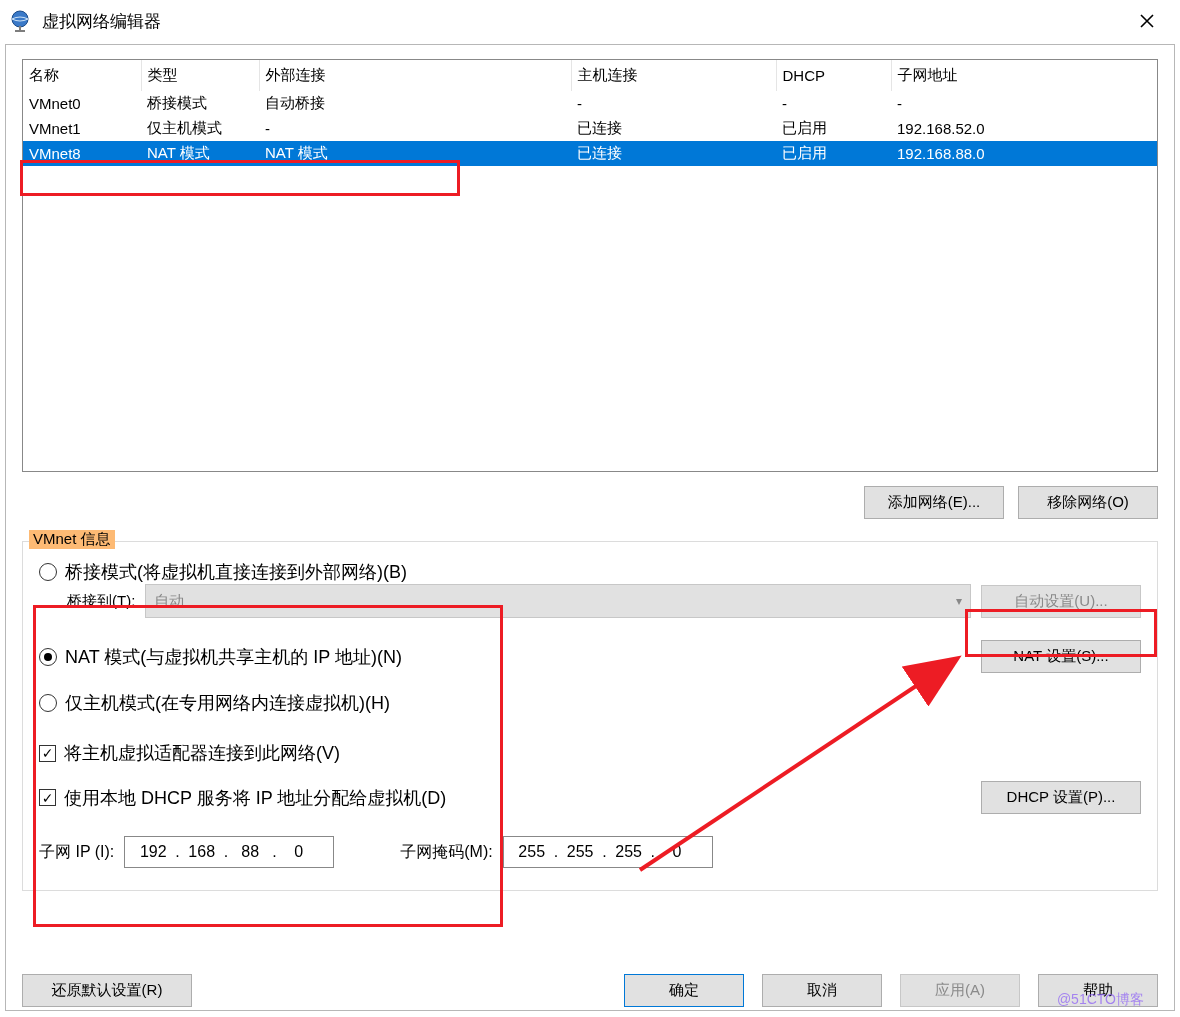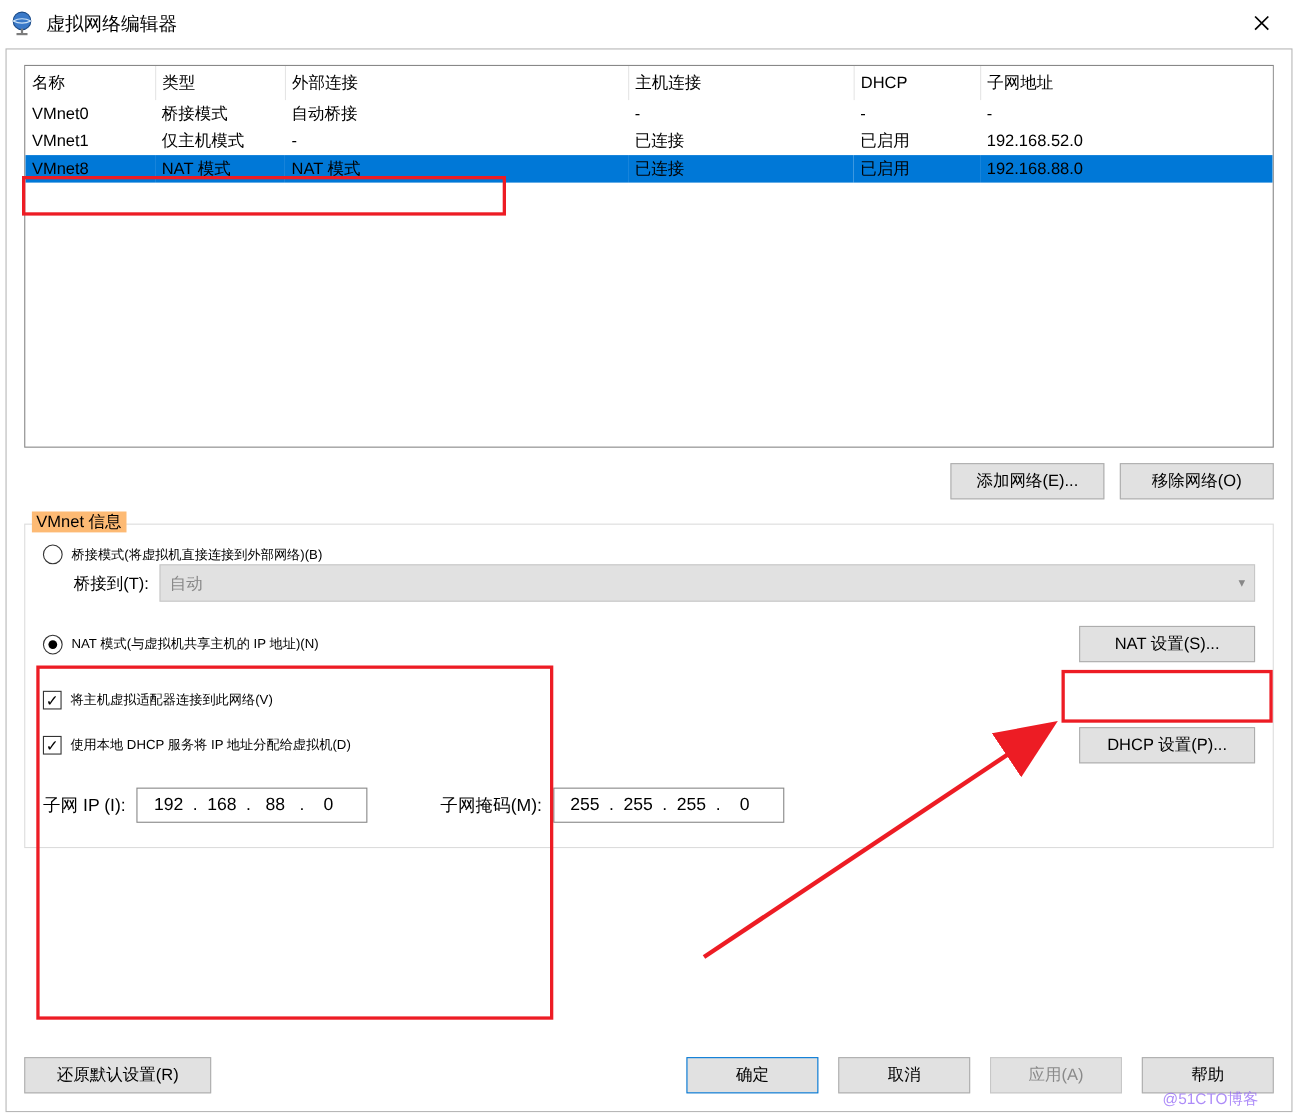--- a/index.html
+++ b/index.html
@@ -43,21 +43,21 @@
   .content {
     border: 1px solid #b7b7b7;
     position: absolute;
     left: 5px; right: 5px; top: 44px; bottom: 6px;
     padding: 14px 16px 14px 16px;
   }
 
   
   .net-table-wrap {
     border: 1px solid #888;
-    height: 348px;
+    height: 413px;
     background: #fff;
     overflow: hidden;
   }
   table.net-table {
     width: 100%;
     border-collapse: collapse;
     table-layout: fixed;
   }
   table.net-table th {
     text-align: left;
@@ -71,21 +71,21 @@
   table.net-table th + th {
     border-left: 1px solid #e5e5e5;
   }
   table.net-table td {
     padding: 3px 6px;
     white-space: nowrap;
     font-size: 15px;
   }
   tr.selected td {
     background: #0078d7;
-    color: #000000;
+    color: #ffffff;
   }
 
   
   .add-remove-row {
     display:flex;
     justify-content:flex-end;
     gap: 14px;
     margin-top: 14px;
   }
   .btn {
@@ -135,21 +135,21 @@
     width: 18px; height: 18px;
     border-radius: 50%;
     border: 1.5px solid #333;
     display:inline-flex;align-items:center;justify-content:center;
   }
   .radio .circle .dot {
     width: 8px; height: 8px; border-radius:50%; background:#000;
     display:none;
   }
   .radio.checked .circle .dot { display:block; }
-  .radio .lbl, .checkbox .lbl { font-size: 12px; }
+  .radio .lbl, .checkbox .lbl { font-size: 18px; }
 
   .checkbox .box {
     width: 17px; height: 17px;
     border: 1.5px solid #333;
     display:inline-flex;align-items:center;justify-content:center;
     font-size: 14px;
     line-height:1;
   }
   .checkbox .box::after { content:""; }
   .checkbox.checked .box::after { content:"✓"; }
@@ -192,21 +192,21 @@
     min-width: 210px;
     font-size: 16px;
     background:#fff;
   }
   .ip-box .oct { width: 44px; text-align:center; }
   .ip-box .dot { padding: 0 0px; }
 
   
   .bottom-row {
     position:absolute;
-    left: 16px; right: 16px; bottom: 16px;
+    left: 16px; right: 16px; bottom: 3px;
     display:flex; align-items:center;
   }
   .bottom-row .spacer { flex:1; }
   .bottom-row .btn { min-width: 120px; margin-left: 18px; }
   .bottom-row .btn.restore { margin-left:0; min-width: 170px; }
   .btn.default { border: 1.5px solid #0078d7; background:#e1e1e1; }
 
   
   .redbox {
     position:absolute;
@@ -313,32 +313,39 @@
         <span class="circle"></span>
         <span class="lbl">桥接模式(将虚拟机直接连接到外部网络)(B)</span>
       </label>
     </div>
     <div class="bridged-row">
       <span>桥接到(T):</span>
       <div class="select-dis">
         <span>自动</span>
         <span class="chev">▾</span>
       </div>
+      <button class="btn disabled right-btn">自动设置(U)...</button>
     </div>
 
     <div class="row" style="margin-top:22px; justify-content:space-between;">
       <label class="radio checked">
         <span class="circle">
             <span class="dot"></span>
           </span>
         <span class="lbl">NAT 模式(与虚拟机共享主机的 IP 地址)(N)</span>
       </label>
       <button class="btn right-btn">NAT 设置(S)...</button>
     </div>
 
+    <div class="row" style="margin-top:18px;">
+      <label class="radio">
+        <span class="circle"></span>
+        <span class="lbl">仅主机模式(在专用网络内连接虚拟机)(H)</span>
+      </label>
+    </div>
 
     <div class="row" style="margin-top:26px;">
       <label class="checkbox checked">
         <span class="box"></span>
         <span class="lbl">将主机虚拟适配器连接到此网络(V)</span>
       </label>
     </div>
 
     <div class="row" style="margin-top:16px; justify-content:space-between;">
       <label class="checkbox checked">

